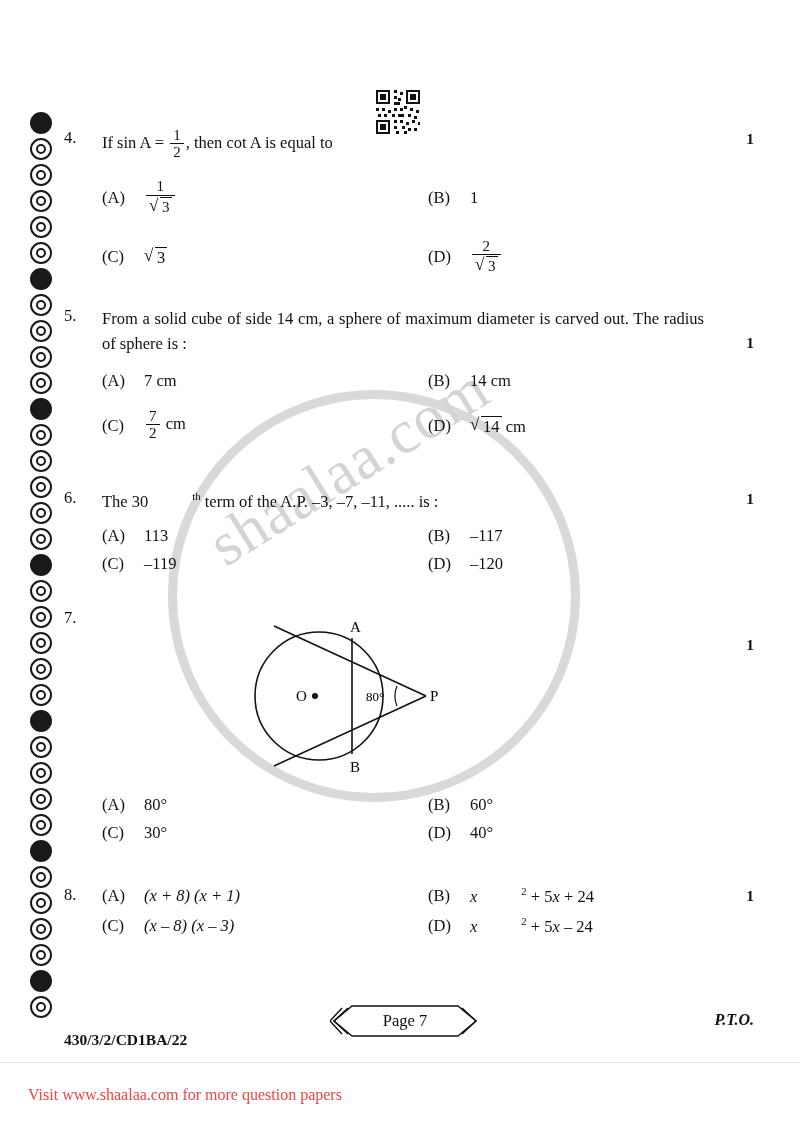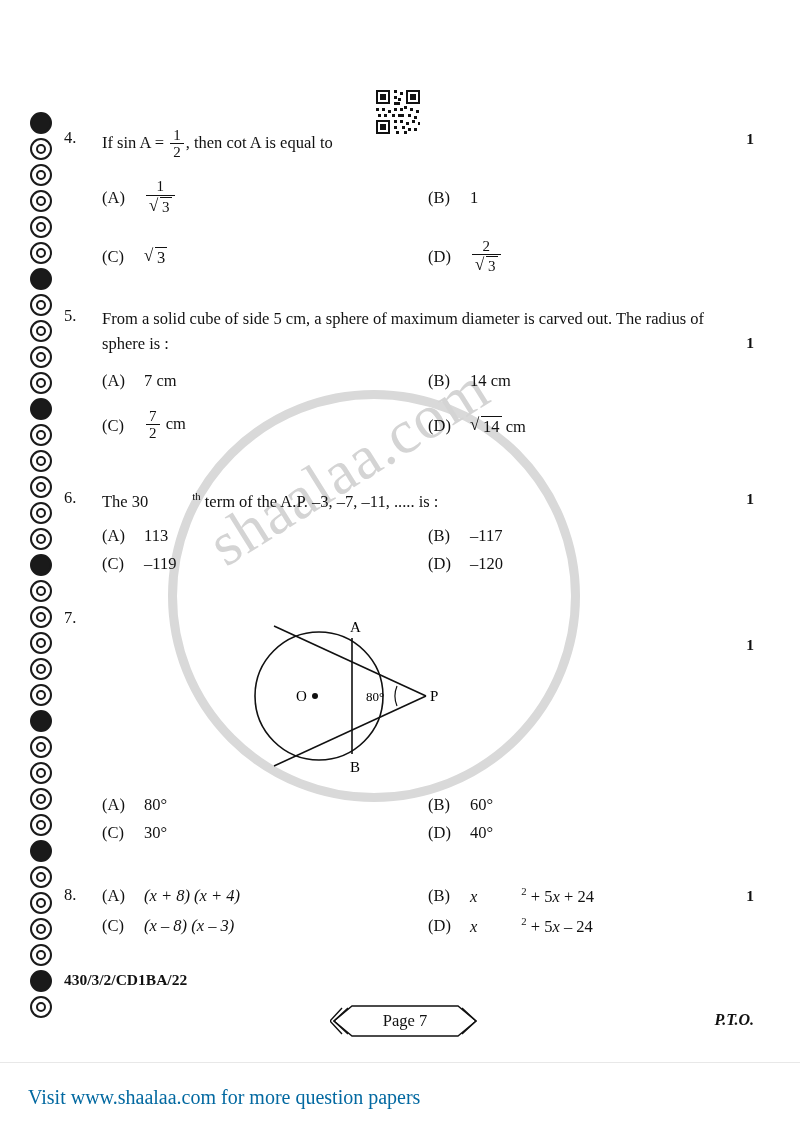--- a/index.html
+++ b/index.html
@@ -193,21 +193,21 @@
     position: relative;
     margin: 10px 0 0 150px;
     width: 330px;
     height: 175px;
   }
 
   
   .footer-code {
     position: absolute;
     left: 64px;
-    top: 971px;
+    top: 1031px;
     font-size: 15.5px;
     font-weight: bold;
     font-family: "Liberation Serif", serif;
   }
   .pagebadge {
     position: absolute;
     left: 330px;
     top: 1004px;
     width: 150px;
     height: 34px;
@@ -227,22 +227,22 @@
     right: 46px;
     top: 1011px;
     font-size: 16px;
     font-weight: bold;
     font-style: italic;
   }
   .visitbar {
     position: absolute;
     left: 28px;
     top: 1086px;
-    font-size: 20px;
-    color: #0369a1;
+    font-size: 16px;
+    color: #ef4444;
     font-family: "Liberation Serif", serif;
   }
   .hr {
     position: absolute;
     left: 0;
     top: 1062px;
     width: 800px;
     height: 1px;
     background: #e8e8e8;
   }
@@ -382,21 +382,21 @@
                 <span class="den"><span class="sq"><span class="rad">√</span><span class="bar">3</span></span></span>
               </span>
             </span>
           </div>
         </div>
       </div>
     </div>
 
     <div class="q" style="margin-top:30px;">
       <div class="qnum">5.</div>
-      <div class="qtext">From a solid cube of side 5 cm, a sphere of maximum diameter is carved out. The radius of sphere is :</div>
+      <div class="qtext">From a solid cube of side 14 cm, a sphere of maximum diameter is carved out. The radius of sphere is :</div>
       <div class="marks" style="top:28px;">1</div>
       <div class="opts" style="margin-top:14px;">
         <div class="optrow" style="margin-bottom:18px;">
           <div class="optcell">
             <span class="optlbl">(A)</span>
             <span class="optval">7 cm</span>
           </div>
           <div class="optcell">
             <span class="optlbl">(B)</span>
             <span class="optval">14 cm</span>
@@ -496,21 +496,21 @@
       </div>
     </div>
 
     <div class="q" style="margin-top:42px;">
       <div class="qnum">8.</div>
       <div class="marks" style="top:2px;">1</div>
       <div class="opts" style="margin-top:12px;">
         <div class="optrow" style="margin-bottom:8px;">
           <div class="optcell">
             <span class="optlbl">(A)</span>
-            <span class="optval ital">(x + 8) (x + 4)</span>
+            <span class="optval ital">(x + 8) (x + 1)</span>
           </div>
           <div class="optcell">
             <span class="optlbl">(B)</span>
             <span class="optval"><span class="ital">x</span><sup class="sup">2</sup> + 5<span class="ital">x</span> + 24</span>
           </div>
         </div>
         <div class="optrow">
           <div class="optcell">
             <span class="optlbl">(C)</span>
             <span class="optval ital">(x – 8) (x – 3)</span>

